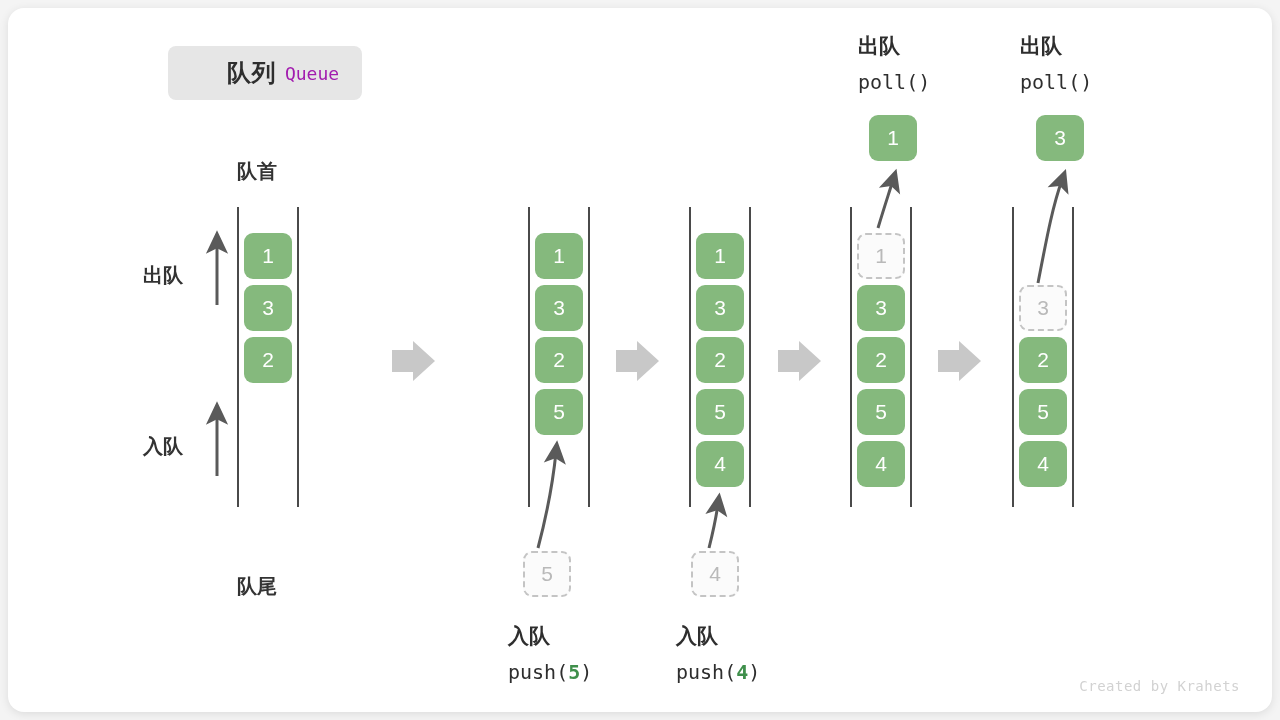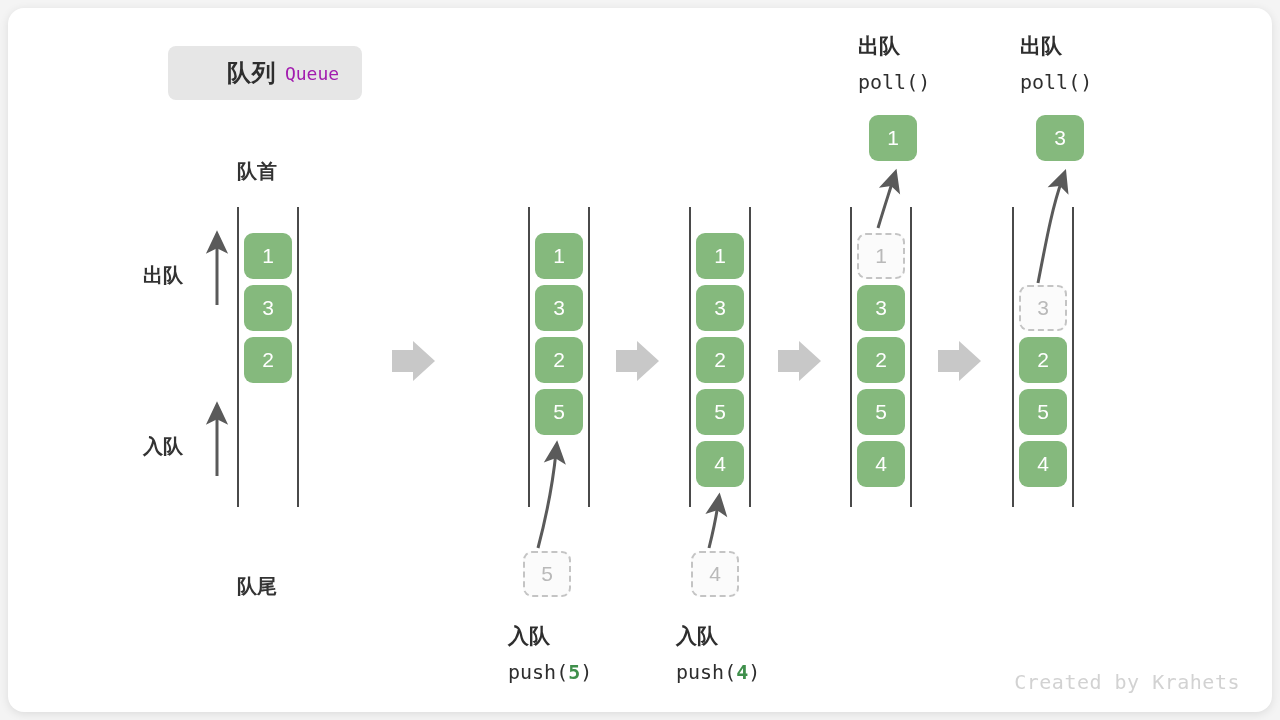--- a/index.html
+++ b/index.html
@@ -109,21 +109,21 @@
     color: #b9b9b9;
     border: 2px dashed #c4c4c4;
   }
 
   
   .watermark {
     position: absolute;
     right: 40px;
     bottom: 26px;
     font-family: "DejaVu Sans Mono", monospace;
-    font-size: 20px;
+    font-size: 14px;
     color: #d2d2d2;
     letter-spacing: 0.5px;
   }
 
   svg.overlay {
     position: absolute;
     left: 0;
     top: 0;
     width: 1280px;
     height: 720px;

